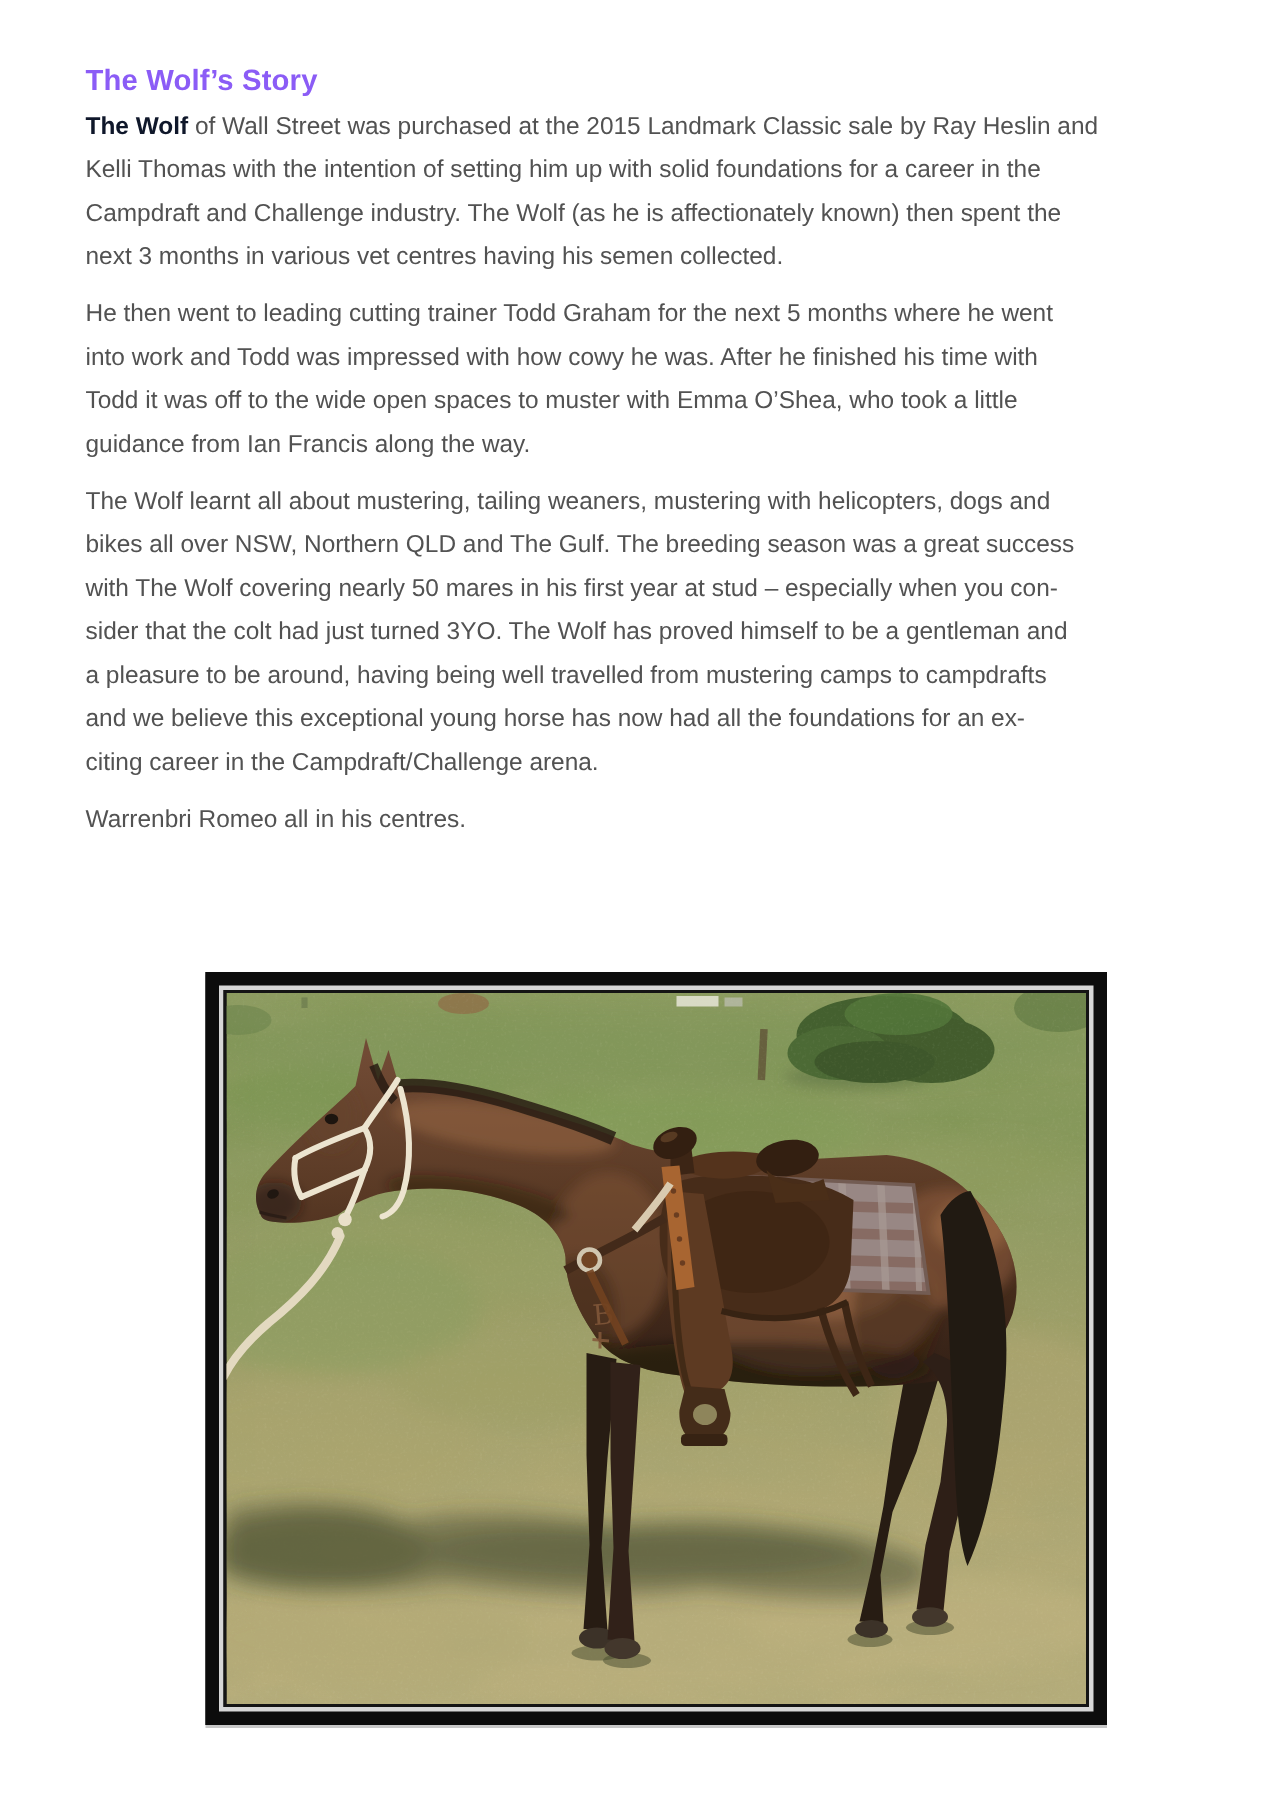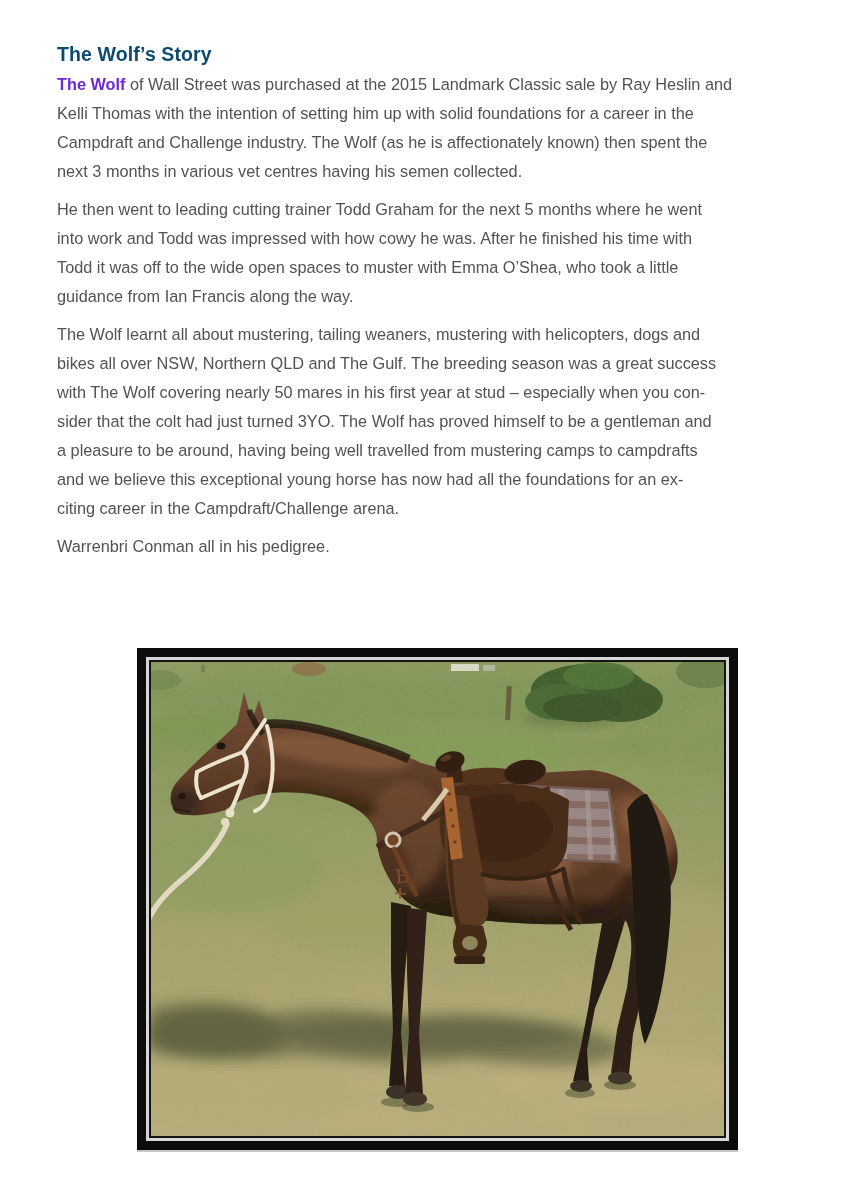--- a/index.html
+++ b/index.html
@@ -6,25 +6,25 @@
   body{
     width:848px;height:1200px;background:#ffffff;overflow:hidden;
     font-family:"Liberation Sans",sans-serif;
   }
   .page{position:relative;width:848px;height:1200px;background:#ffffff;}
   .text-block{
     position:absolute;left:57px;top:42px;width:740px;
     color:#525252;font-size:16.3px;line-height:29px;
   }
   .text-block h1{
-    margin:0 0 3px 0;font-size:19.5px;line-height:25px;color:#0c4a6e;
+    margin:0 0 3px 0;font-size:19.5px;line-height:25px;color:#8b5cf6;
     font-weight:700;letter-spacing:0.1px;
   }
   .text-block p{margin:0 0 9px 0;white-space:nowrap;}
-  .text-block p strong{font-weight:700;color:#6d28d9;}
+  .text-block p strong{font-weight:700;color:#0f172a;}
   .photo-frame{
     position:absolute;left:137px;top:648px;margin:0;
     width:601px;height:502px;box-sizing:border-box;
     border:9px solid #0c0c0c;background:#0c0c0c;
     box-shadow:0 2px 0 0 rgba(130,130,130,0.45);
   }
   .photo-frame-light{
     width:100%;height:100%;box-sizing:border-box;border:3px solid #d6d6d6;
   }
   .photo-frame-dark{
@@ -35,21 +35,21 @@
 </head>
 <body>
 
 <div class="page">
 
   <div class="text-block">
     <h1>The Wolf’s Story</h1>
     <p><strong>The Wolf</strong><span> of Wall Street was purchased at the 2015 Landmark Classic sale by Ray Heslin and<br>Kelli Thomas with the intention of setting him up with solid foundations for a career in the<br>Campdraft and Challenge industry. The Wolf (as he is affectionately known) then spent the<br>next 3 months in various vet centres having his semen collected.</span></p>
     <p><span>He then went to leading cutting trainer Todd Graham for the next 5 months where he went<br>into work and Todd was impressed with how cowy he was. After he finished his time with<br>Todd it was off to the wide open spaces to muster with Emma O’Shea, who took a little<br>guidance from Ian Francis along the way.</span></p>
     <p><span>The Wolf learnt all about mustering, tailing weaners, mustering with helicopters, dogs and<br>bikes all over NSW, Northern QLD and The Gulf. The breeding season was a great success<br>with The Wolf covering nearly 50 mares in his first year at stud – especially when you con-<br>sider that the colt had just turned 3YO. The Wolf has proved himself to be a gentleman and<br>a pleasure to be around, having being well travelled from mustering camps to campdrafts<br>and we believe this exceptional young horse has now had all the foundations for an ex-<br>citing career in the Campdraft/Challenge arena.</span></p>
-    <p><span>Warrenbri Conman all in his pedigree.</span></p>
+    <p><span>Warrenbri Romeo all in his centres.</span></p>
   </div>
 
   <figure class="photo-frame">
     <div class="photo-frame-light">
       <div class="photo-frame-dark">
 
         <svg viewBox="0 0 573 474" preserveAspectRatio="none">
           <defs>
             <linearGradient id="grassG" x1="0" y1="0" x2="0" y2="1">
               <stop offset="0" stop-color="#85985a"></stop>

